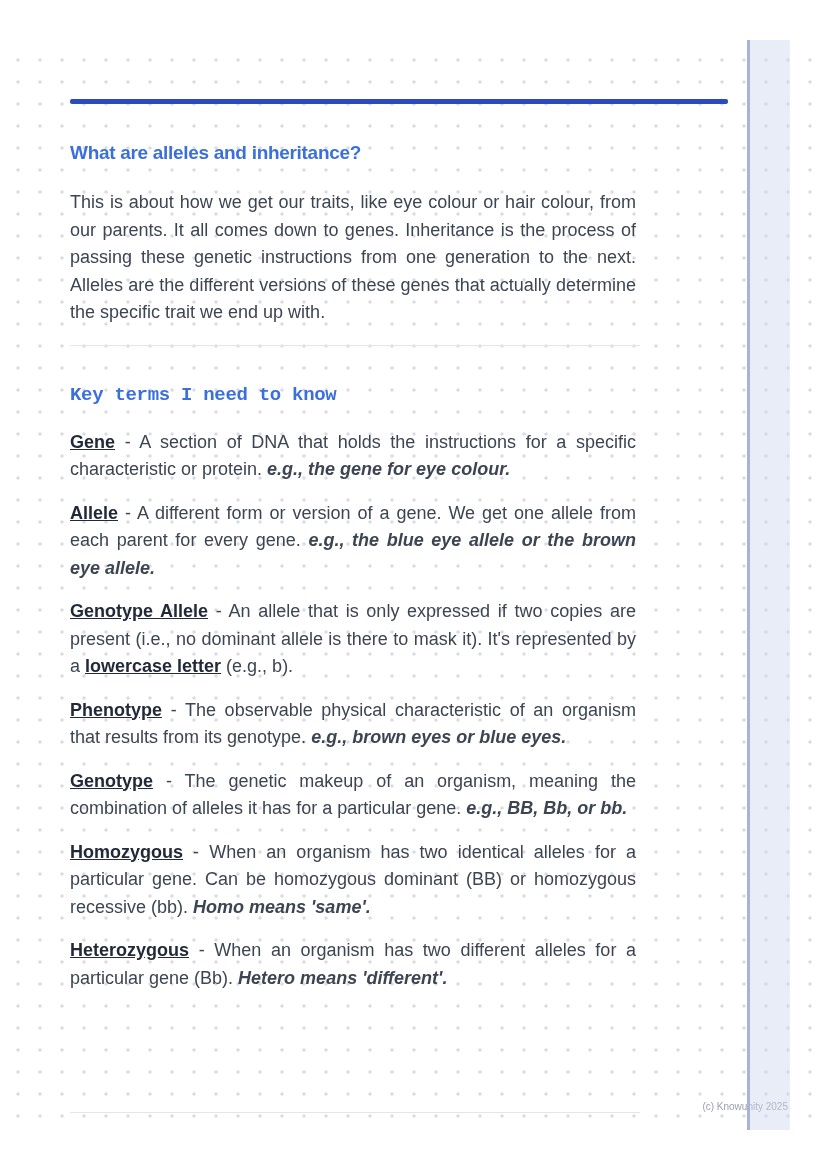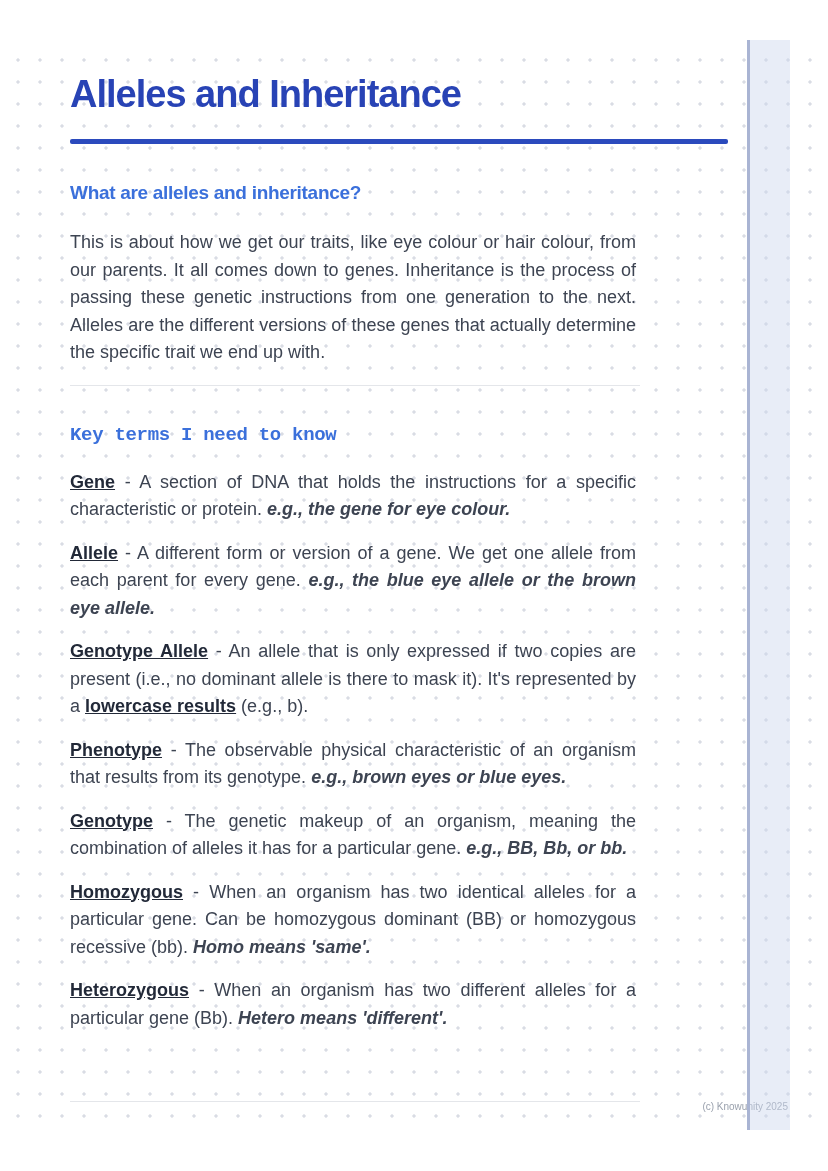--- a/index.html
+++ b/index.html
@@ -57,48 +57,47 @@
   .section-divider{
     margin-top:18px;width:570px;height:1px;background:var(--divider-gray);
   }
   .terms-list{margin-top:22px;}
   .para.term{margin-bottom:16px;}
   .para.term:last-child{margin-bottom:0;}
   .b{font-weight:700;color:var(--term-bold);text-decoration:underline;}
   .i{font-style:italic;font-weight:bold;}
   .footer-row{
     position:absolute;left:70px;right:40px;top:1101px;z-index:2;
-    display:flex;align-items:flex-start;
+    display:flex;align-items:flex-end;
   }
   .footer-line{width:570px;height:1px;background:var(--divider-gray);}
   .footer-text{
     margin-left:auto;font-size:10px;line-height:12px;color:var(--footer-gray);
   }
 </style>
 </head>
 <body>
 
 <div class="page">
   <div class="dot-grid"></div>
   <div class="margin-strip"></div>
 
   <div class="content">
-    <h1 class="doc-title">Alleles and Inheritance</h1>
     <div class="title-rule"></div>
 
     <h2 class="section-heading h2-intro">What are alleles and inheritance?</h2>
     <p class="para intro-para">This is about how we get our traits, like eye colour or hair colour, from our parents. It all comes down to genes. Inheritance is the process of passing these genetic instructions from one generation to the next. Alleles are the different versions of these genes that actually determine the specific trait we end up with.</p>
 
     <div class="section-divider"></div>
 
     <h2 class="section-heading h2-terms">Key terms I need to know</h2>
     <div class="terms-list">
         <p class="para term"><span class="b">Gene</span><span> - A section of DNA that holds the instructions for a specific characteristic or protein. </span><span class="i">e.g., the gene for eye colour.</span></p>
         <p class="para term"><span class="b">Allele</span><span> - A different form or version of a gene. We get one allele from each parent for every gene. </span><span class="i">e.g., the blue eye allele or the brown eye allele.</span></p>
-        <p class="para term"><span class="b">Genotype Allele</span><span> - An allele that is only expressed if two copies are present (i.e., no dominant allele is there to mask it). It's represented by a </span><span class="b">lowercase results</span><span> (e.g., b).</span></p>
+        <p class="para term"><span class="b">Genotype Allele</span><span> - An allele that is only expressed if two copies are present (i.e., no dominant allele is there to mask it). It's represented by a </span><span class="b">lowercase letter</span><span> (e.g., b).</span></p>
         <p class="para term"><span class="b">Phenotype</span><span> - The observable physical characteristic of an organism that results from its genotype. </span><span class="i">e.g., brown eyes or blue eyes.</span></p>
         <p class="para term"><span class="b">Genotype</span><span> - The genetic makeup of an organism, meaning the combination of alleles it has for a particular gene. </span><span class="i">e.g., BB, Bb, or bb.</span></p>
         <p class="para term"><span class="b">Homozygous</span><span> - When an organism has two identical alleles for a particular gene. Can be homozygous dominant (BB) or homozygous recessive (bb). </span><span class="i">Homo means 'same'.</span></p>
         <p class="para term"><span class="b">Heterozygous</span><span> - When an organism has two different alleles for a particular gene (Bb). </span><span class="i">Hetero means 'different'.</span></p>
       </div>
   </div>
 
   <div class="footer-row">
     <div class="footer-line"></div>
     <span class="footer-text">(c) Knowunity 2025</span>

